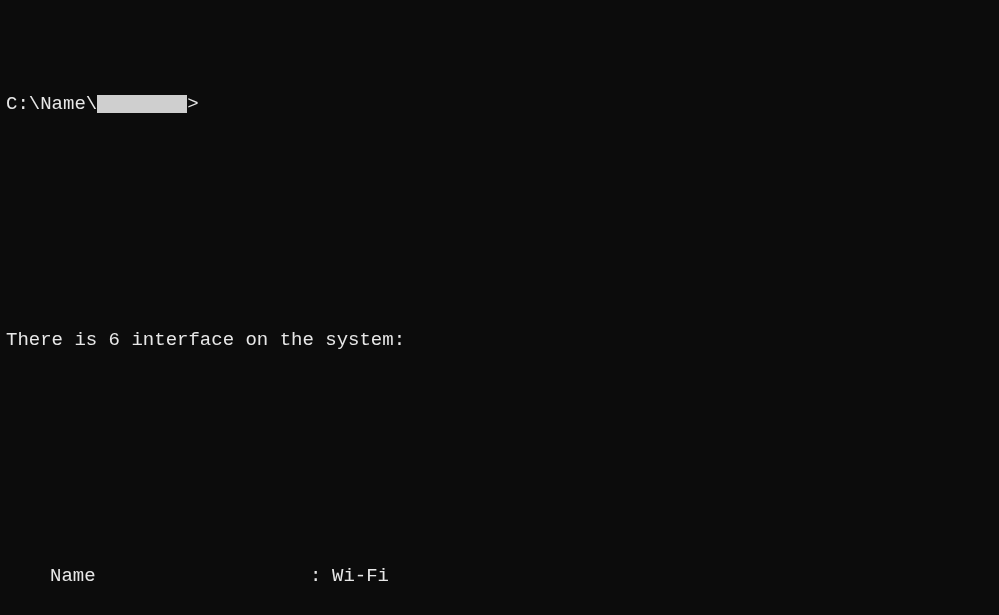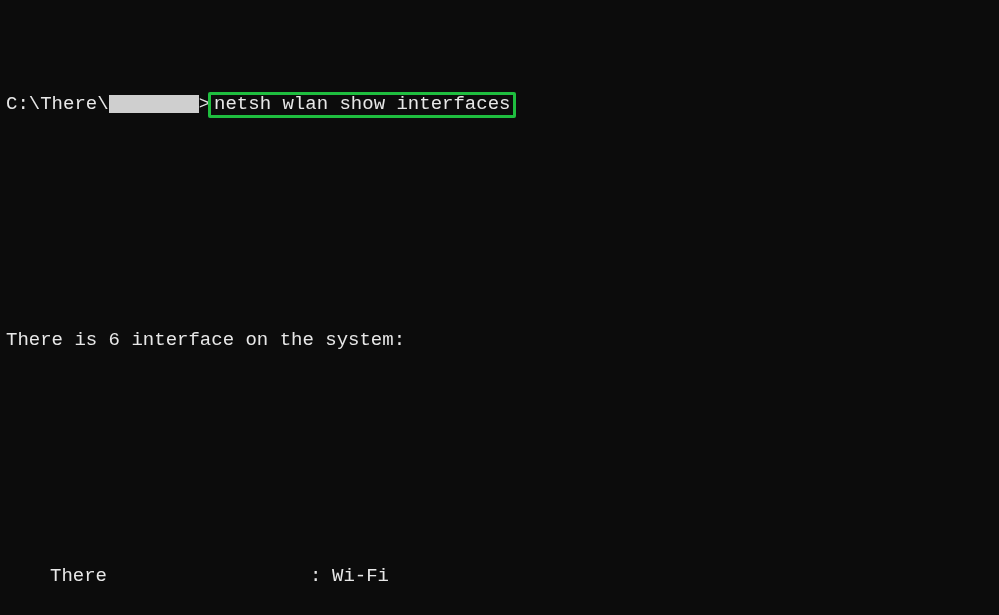--- a/index.html
+++ b/index.html
@@ -44,30 +44,30 @@
     .label-col { display:inline-block; width: 260px; }
     .colon-col { display:inline-block; width: 22px; }
     .indent { display:inline-block; width:44px; }
   </style>
 </head>
 <body>
 
 <div class="terminal">
 
   <div class="row">
-    <span class="prompt-part">C:\There\</span><span class="redact redact-user"></span><span class="prompt-part">&gt;</span><span style="display:inline-block;width:2px"></span><span class="hl-box"><span>netsh wlan show interfaces</span></span>
+    <span class="prompt-part">C:\Name\</span><span class="redact redact-user"></span><span class="prompt-part">&gt;</span><span style="display:inline-block;width:2px"></span>
   </div>
 
   <div class="row"></div>
 
   <div class="row"><span>There is 6 interface on the system:</span></div>
 
   <div class="row"></div>
 
-  <div class="row"><span class="indent"></span><span class="label-col">There</span><span class="colon-col">:</span><span>Wi-Fi</span></div>
+  <div class="row"><span class="indent"></span><span class="label-col">Name</span><span class="colon-col">:</span><span>Wi-Fi</span></div>
   
   
   
   
   
   
   
   
   
   

